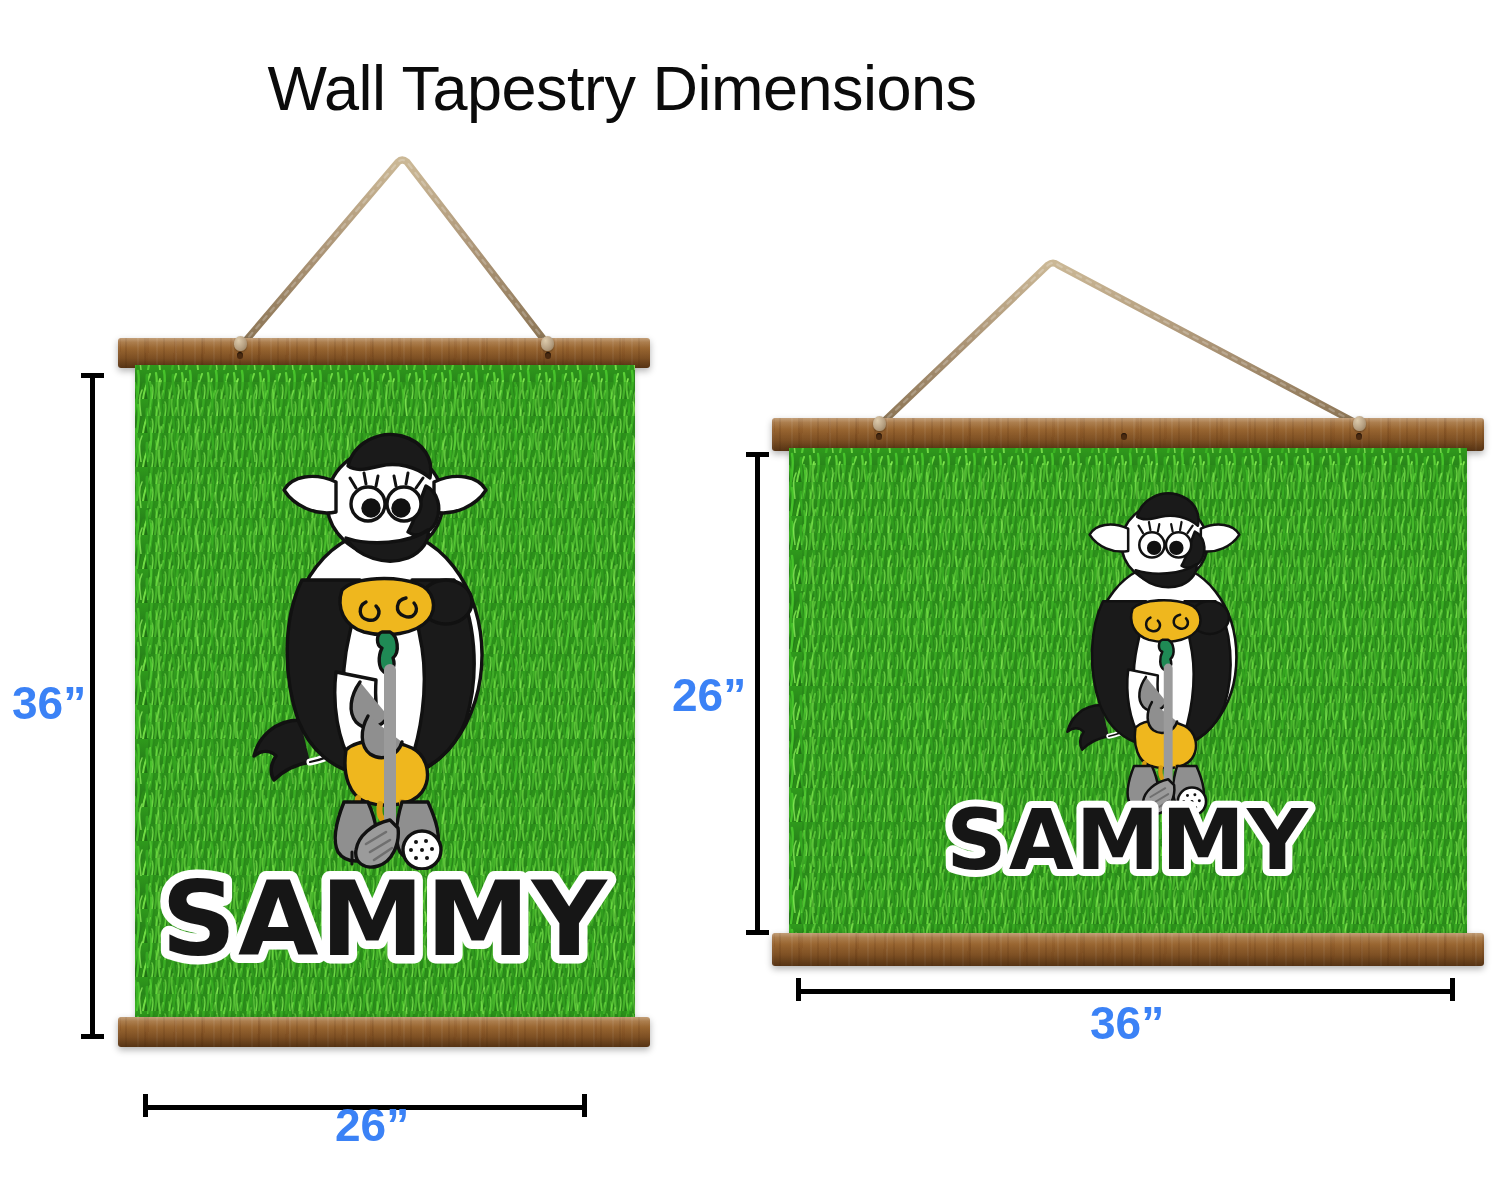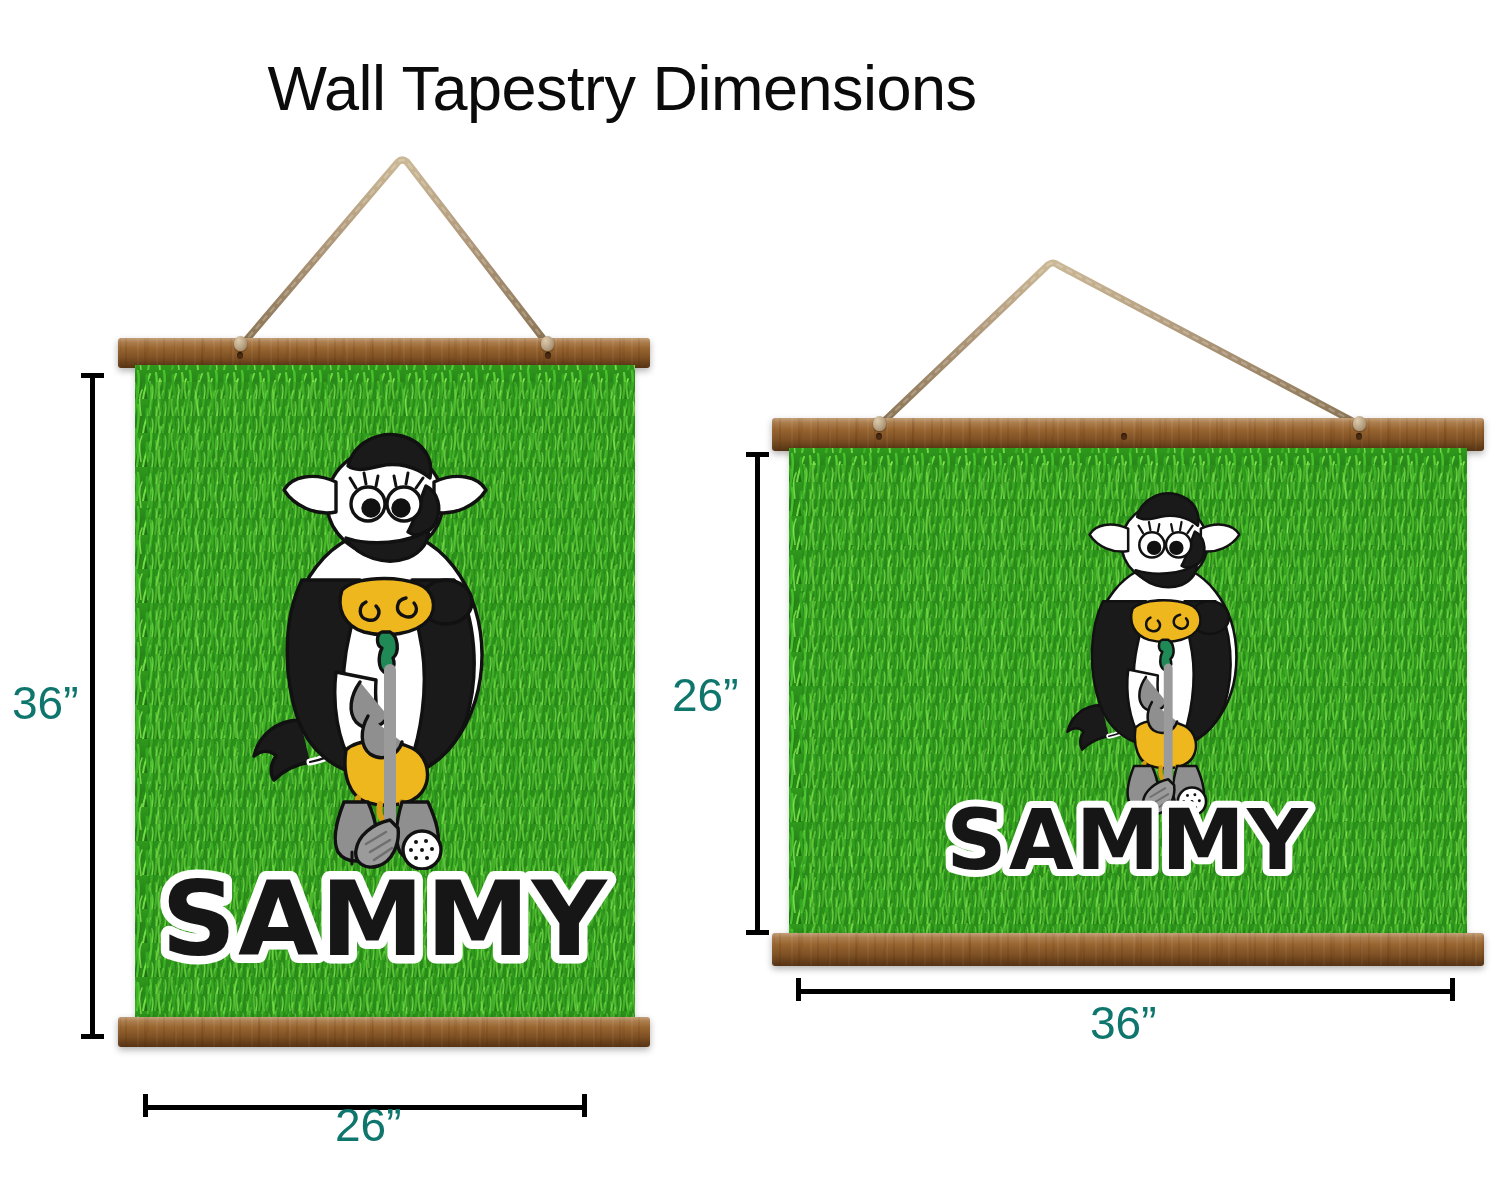--- a/index.html
+++ b/index.html
@@ -84,21 +84,21 @@
   }
   .name svg{display:block;width:100%;height:100%;overflow:visible;}
 
   
   .dim{position:absolute;background:#000;}
   .dim-v{width:5px;}
   .dim-h{height:5px;}
   .cap-h{position:absolute;width:23px;height:5px;background:#000;}
   .cap-v{position:absolute;width:5px;height:23px;background:#000;}
   .dim-label{
-    position:absolute;color:#0f766e;font-size:46px;font-weight:400;
+    position:absolute;color:#3b82f6;font-size:46px;font-weight:700;
     font-family:"Liberation Sans","DejaVu Sans",sans-serif;white-space:nowrap;
   }
 </style>
 </head>
 <body>
 
 <div class="stage">
 
   <div id="page-title">Wall Tapestry Dimensions</div>
 

